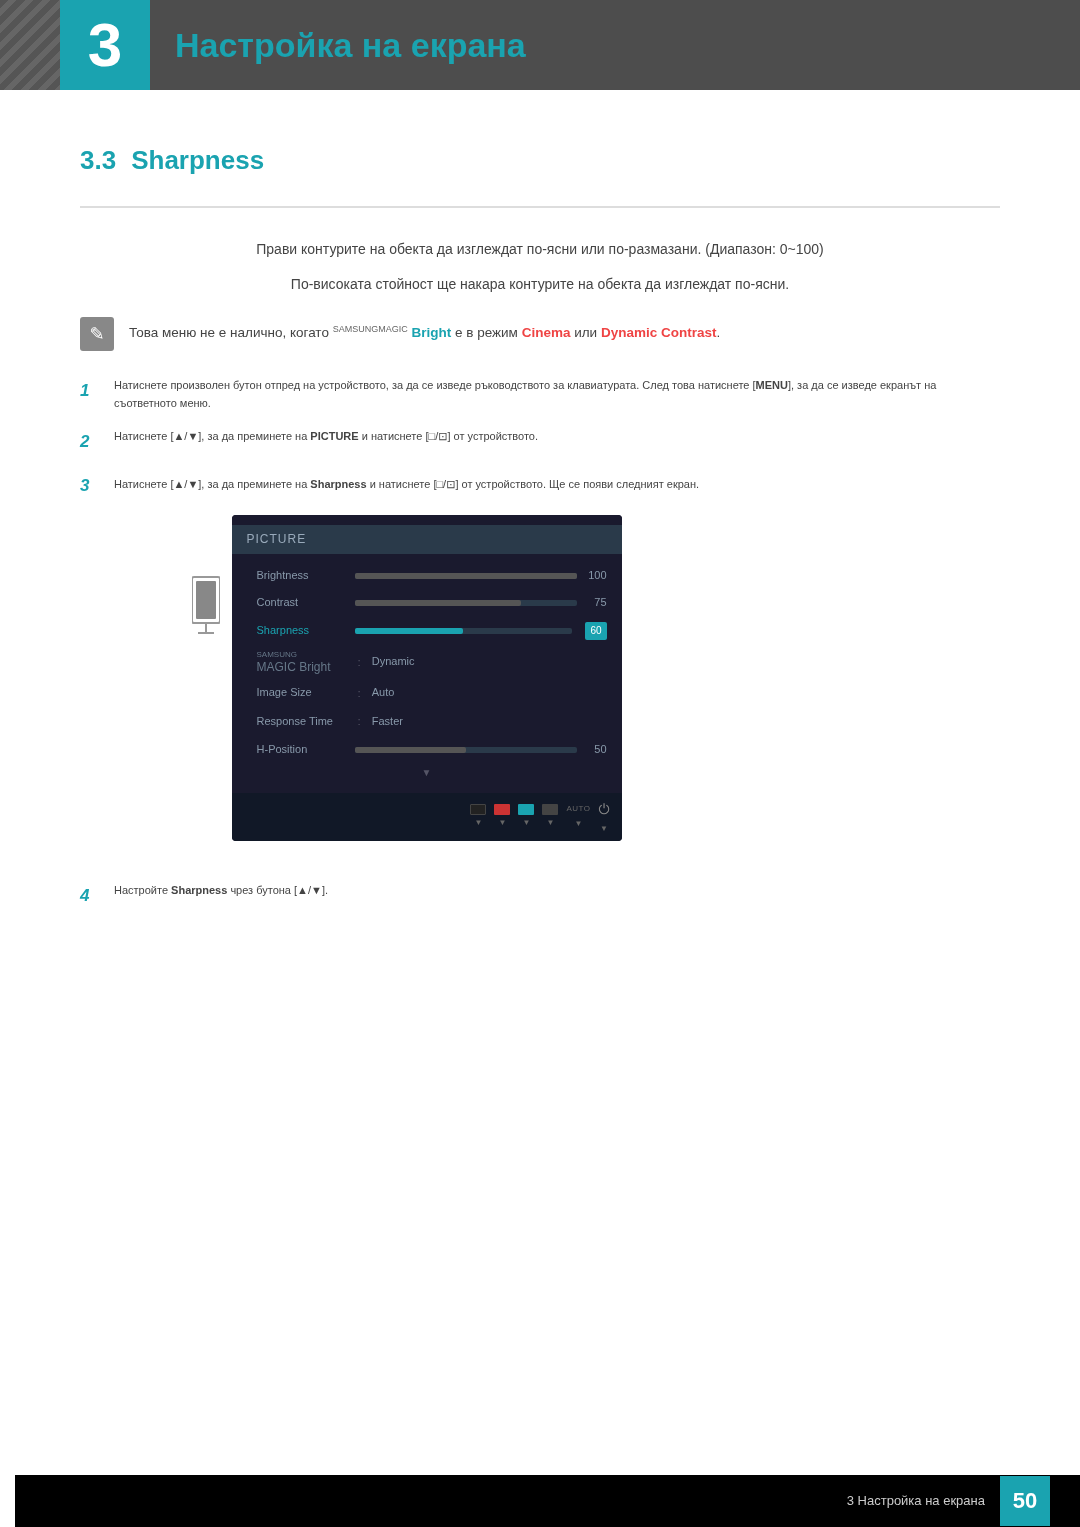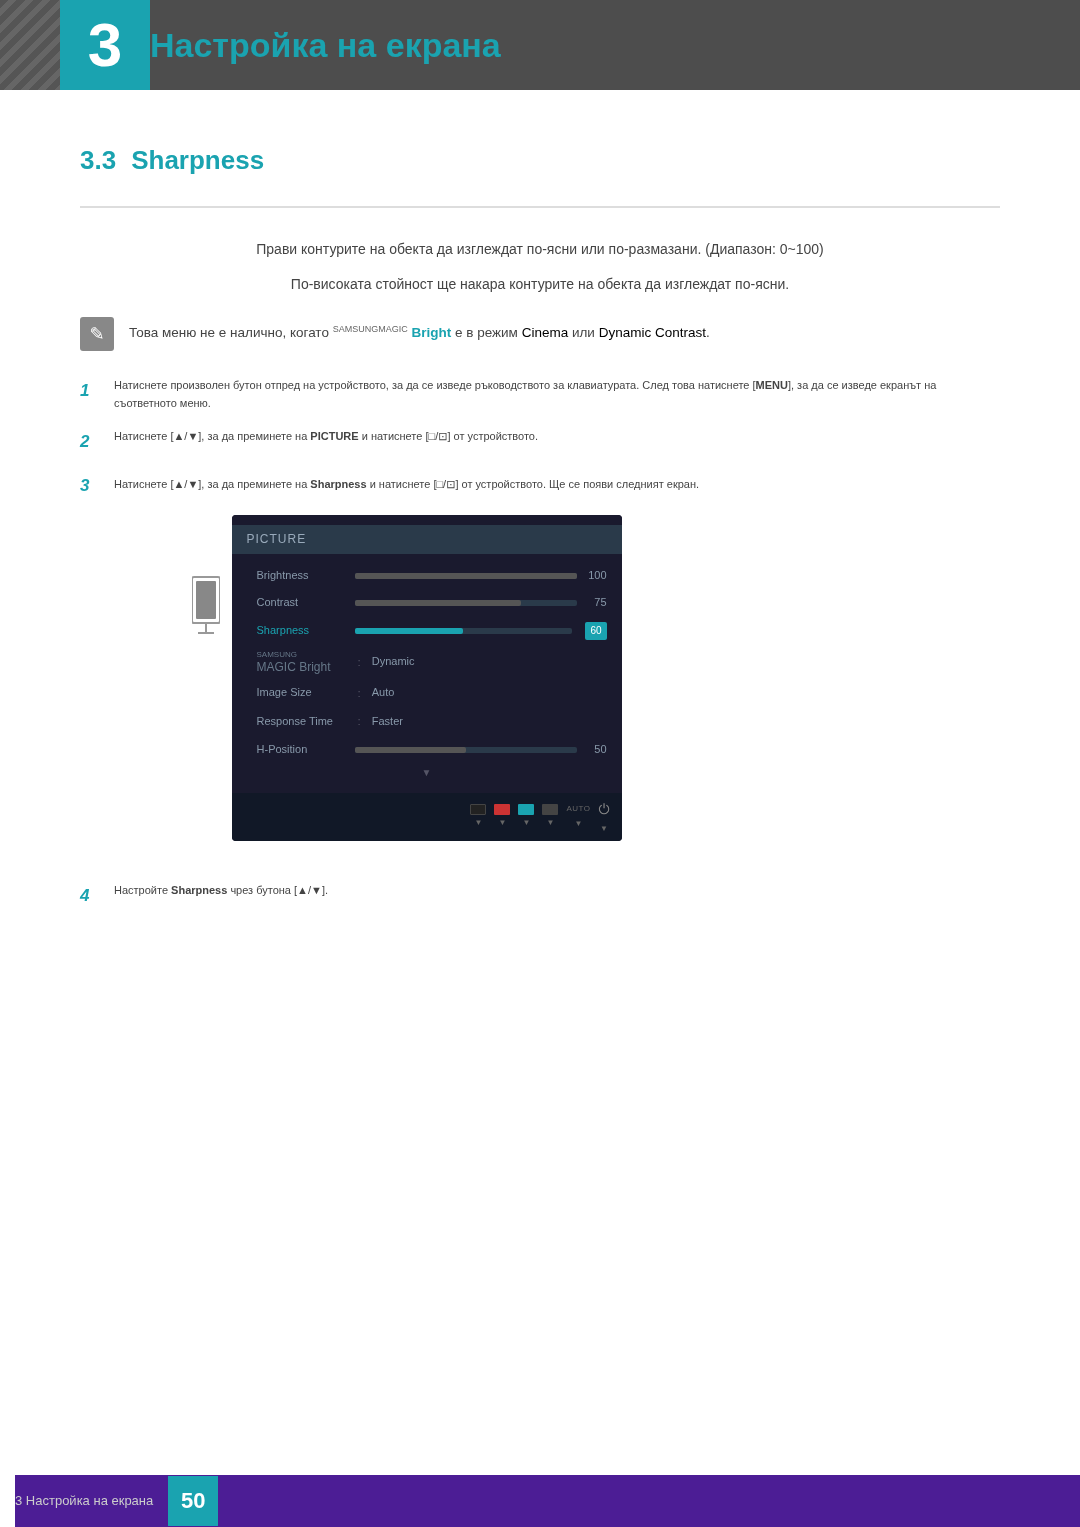--- a/index.html
+++ b/index.html
@@ -40,20 +40,21 @@
         135deg,
         #555 0px,
         #555 6px,
         #666 6px,
         #666 12px
       );
     }
     .chapter-title-area {
       display: flex;
       align-items: center;
+      padding-left: 25px;
     }
     .chapter-title {
       color: #1aa3b0;
       font-size: 34px;
       font-weight: bold;
     }
 
     
     .content {
       padding: 50px 80px 80px 80px;
@@ -100,21 +101,21 @@
       color: white;
       font-size: 18px;
     }
     .note-text {
       font-size: 13.5px;
       color: #444;
       line-height: 1.6;
       padding-top: 4px;
     }
     .bold-blue { color: #1aa3b0; font-weight: bold; }
-    .bold-orange { color: #000000; font-weight: normal; }
+    .bold-orange { color: #ef4444; font-weight: bold; }
 
     
     .subsection-heading {
       color: #1aa3b0;
       font-size: 17px;
       font-weight: bold;
       margin: 30px 0 20px 0;
     }
 
     
@@ -239,23 +240,24 @@
       gap: 8px;
     }
 
     
     .page-footer {
       position: absolute;
       bottom: 0;
       left: 0;
       right: 0;
       height: 52px;
-      background: #4c1d95;
-      display: flex;
-      align-items: center;
+      background: #000000;
+      display: flex;
+      align-items: center;
+      justify-content: flex-end;
       padding-right: 30px;
       gap: 15px;
       margin-left: 15px;
     }
     .footer-text {
       color: #ccc;
       font-size: 13px;
     }
     .footer-page-box {
       background: #1aa3b0;

